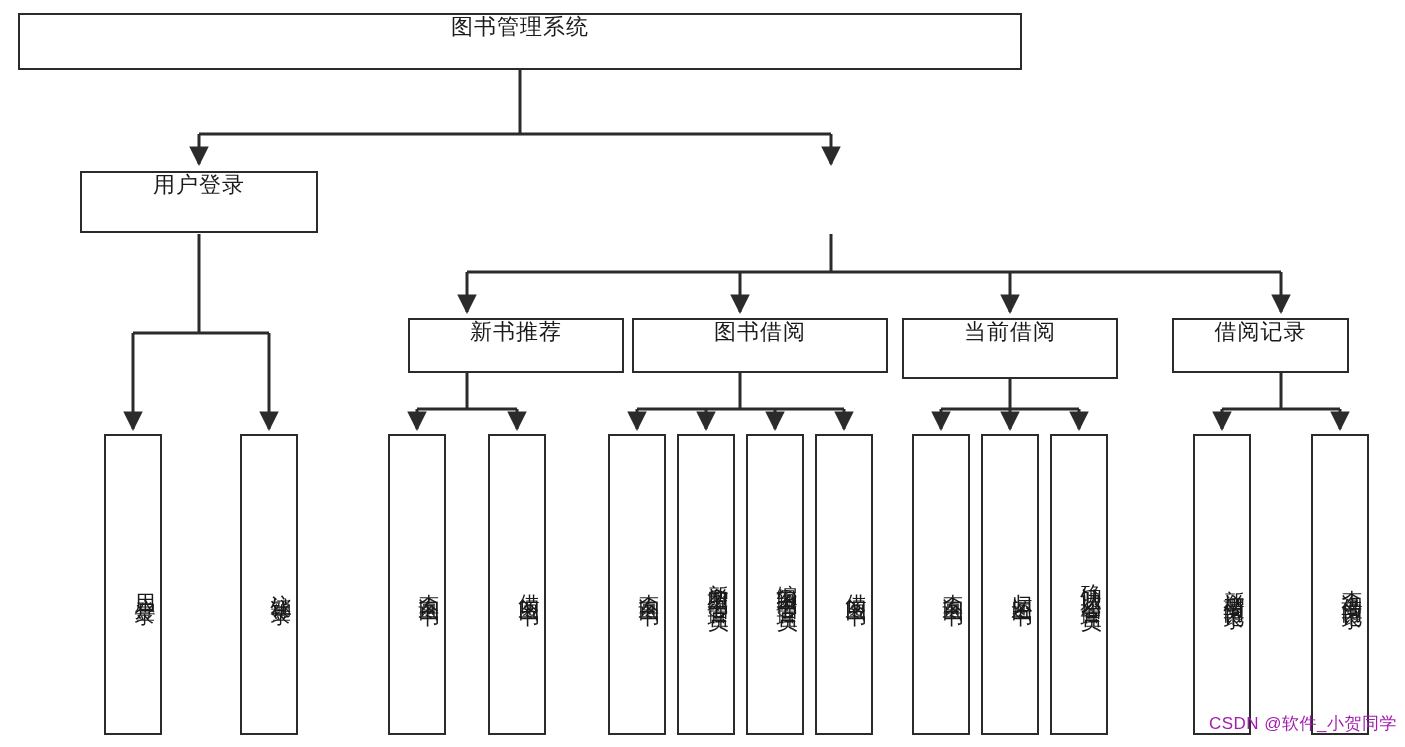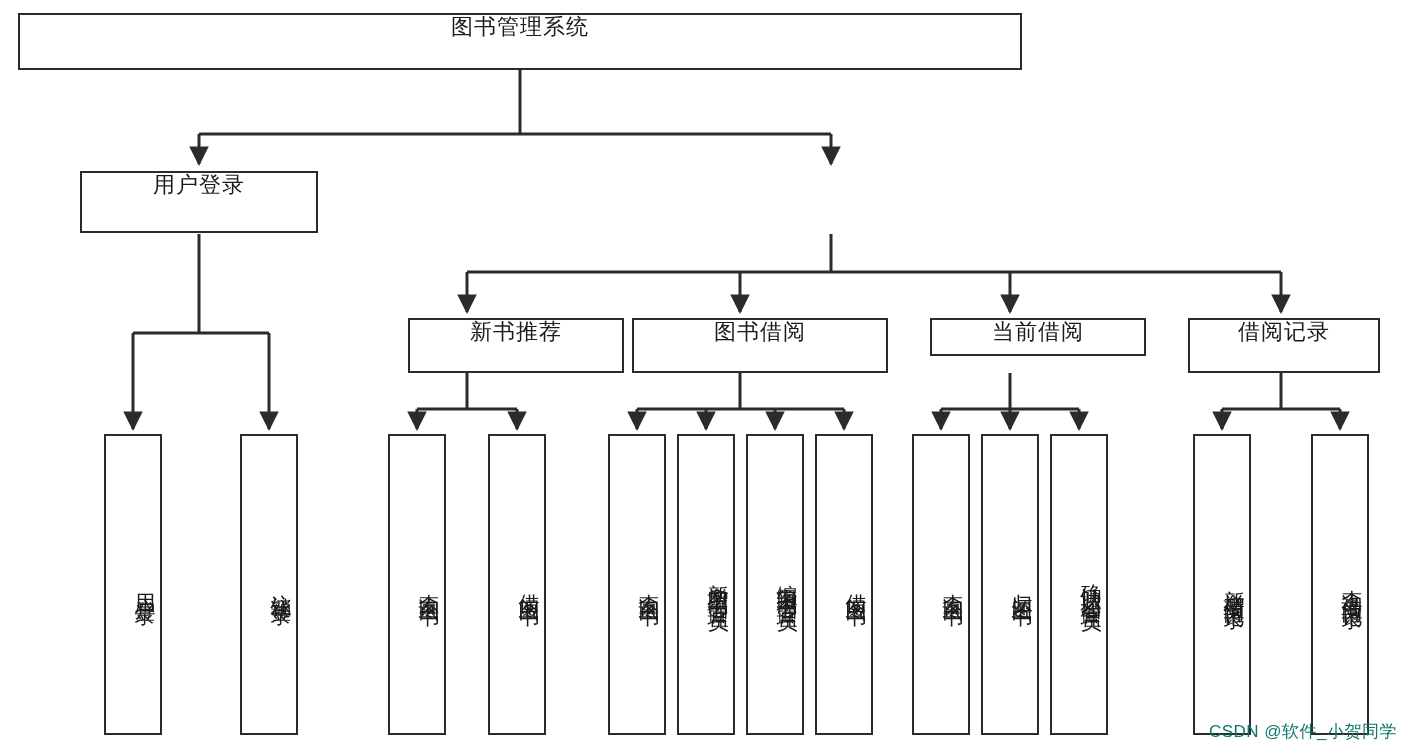--- a/index.html
+++ b/index.html
@@ -48,23 +48,23 @@
     letter-spacing: 4px;
     text-align: center;
     white-space: nowrap;
   }
   .node-v > span {
     display: block;
   }
   #watermark {
     position: absolute;
     right: 8px;
-    bottom: 4px;
+    bottom: 12px;
     font-size: 17px;
-    color: #0f766e;
+    color: #a21caf;
     white-space: nowrap;
     letter-spacing: 0.5px;
     pointer-events: none;
     text-align: center;
   }
 </style>
 </head>
 <body>
 
 <div id="diagram-root">
@@ -129,24 +129,24 @@
   <div class="node node-h" style="left:80px; top:171px; width:238px; height:62px;">
     <span>用户登录</span>
   </div>
 
   <div class="node node-h" style="left:360px; top:318px; width:216px; height:55px;margin-left:48px;">
     <span>新书推荐</span>
   </div>
   <div class="node node-h" style="left:632px; top:318px; width:256px; height:55px;">
     <span>图书借阅</span>
   </div>
-  <div class="node node-h" style="left:930px; top:318px; width:216px; height:38px;">
+  <div class="node node-h" style="left:902px; top:318px; width:216px; height:61px;">
     <span>当前借阅</span>
   </div>
-  <div class="node node-h" style="left:1172px; top:318px; width:192px; height:55px;margin-left:16px;">
+  <div class="node node-h" style="left:1172px; top:318px; width:177px; height:55px;">
     <span>借阅记录</span>
   </div>
 
   <div class="node node-v" style="left:104px; top:434px; width:58px; height:301px;">
     <span>用户登录</span>
   </div>
   <div class="node node-v" style="left:240px; top:434px; width:58px; height:301px;">
     <span>注销登录</span>
   </div>
 

